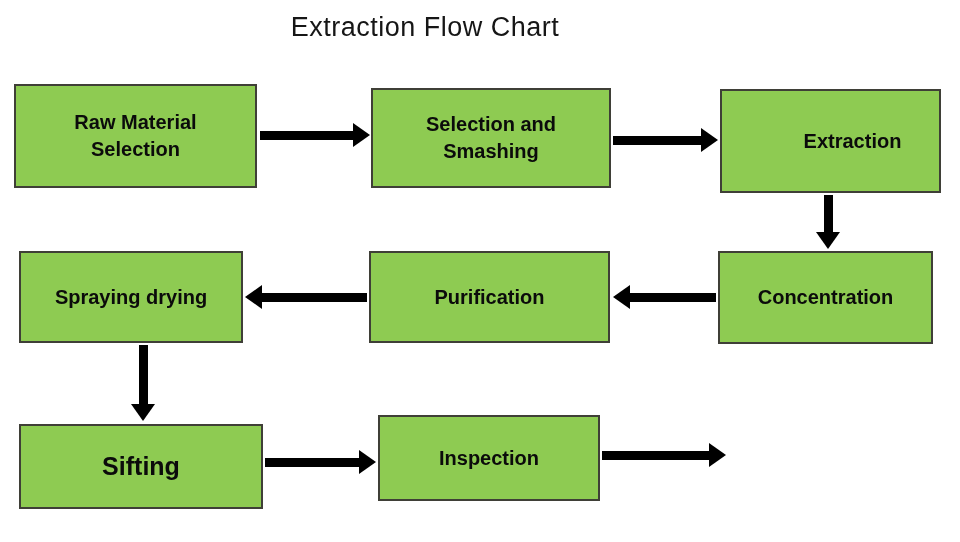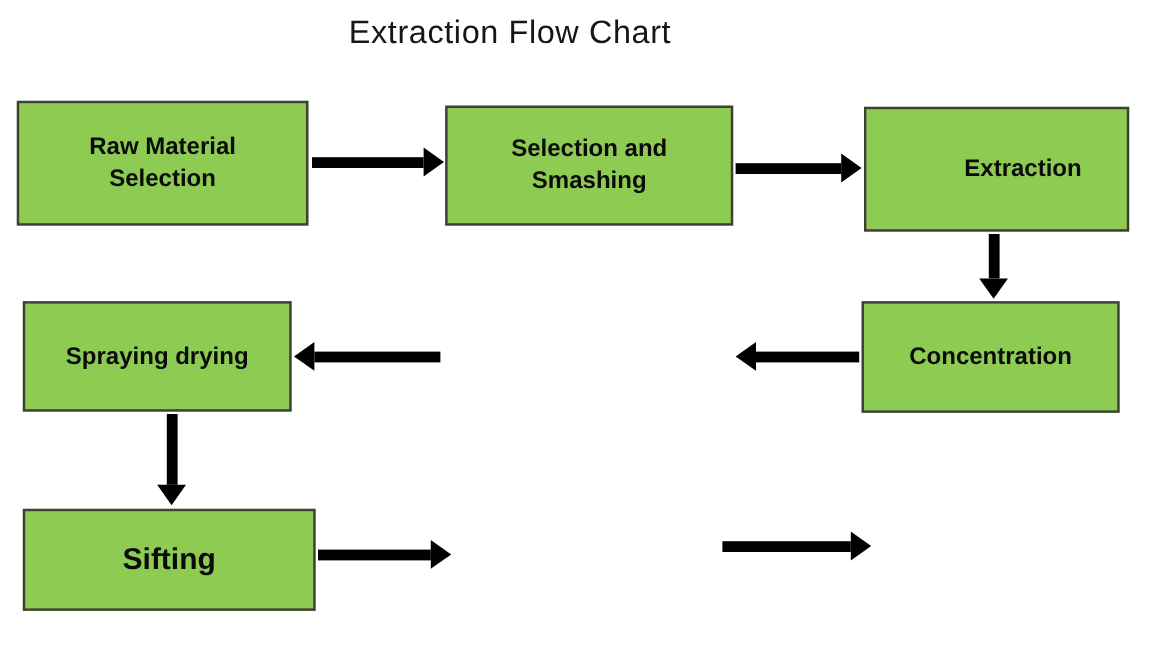--- a/index.html
+++ b/index.html
@@ -115,34 +115,36 @@
   <div class="arrow down a-extraction-conc">
     <div class="shaft"></div>
     <div class="head"></div>
   </div>
 
   <div class="node n-concentration">Concentration</div>
   <div class="arrow left a-conc-purification">
     <div class="head"></div>
     <div class="shaft"></div>
   </div>
+  <div class="node n-purification">Purification</div>
   <div class="arrow left a-purification-spray">
     <div class="head"></div>
     <div class="shaft"></div>
   </div>
   <div class="node n-spraying">Spraying drying</div>
 
   <div class="arrow down a-spray-sifting">
     <div class="shaft"></div>
     <div class="head"></div>
   </div>
 
   <div class="node n-sifting xl">Sifting</div>
   <div class="arrow right a-sifting-inspection">
     <div class="shaft"></div>
     <div class="head"></div>
   </div>
+  <div class="node n-inspection">Inspection</div>
   <div class="arrow right a-inspection-packing">
     <div class="shaft"></div>
     <div class="head"></div>
   </div>
 
 </div>
 
 </body></html>

